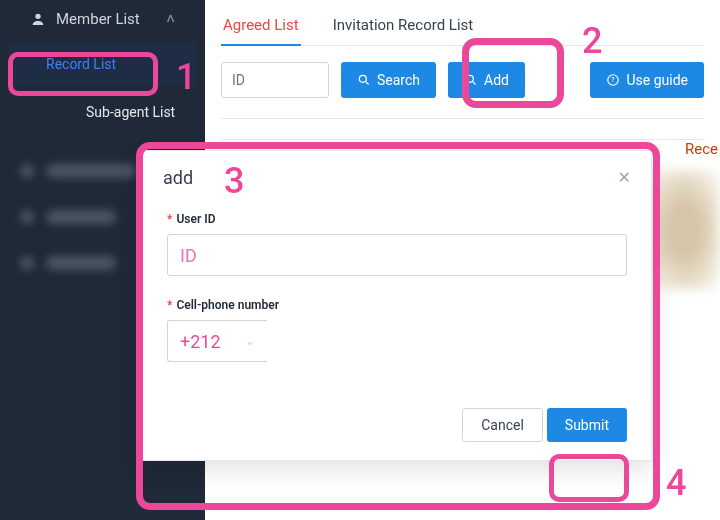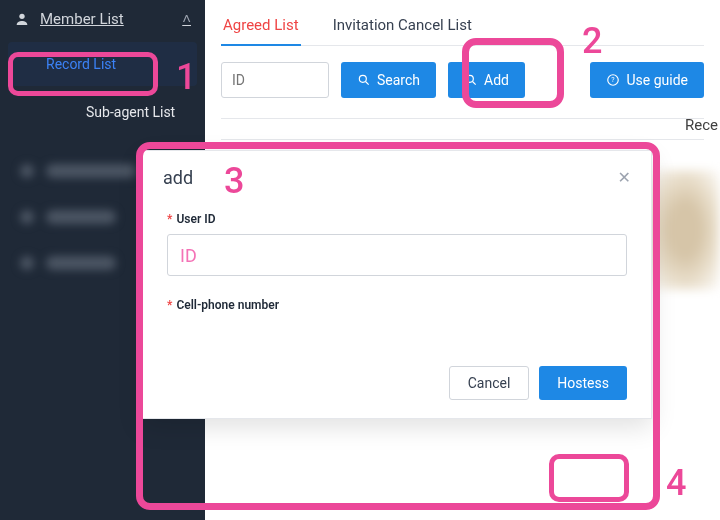--- a/index.html
+++ b/index.html
@@ -1,19 +1,19 @@
 <!DOCTYPE html>
 <html><head>
   <meta charset="utf-8">
   <style>
     * { box-sizing: border-box; margin: 0; padding: 0; font-family: -apple-system, BlinkMacSystemFont, "Segoe UI", Roboto, sans-serif; }
     body { width: 720px; height: 520px; overflow: hidden; position: relative; background: #fff; }
     
     .sidebar { position: absolute; left: 0; top: 0; width: 205px; height: 520px; background: #1f2937; color: #d1d5db; }
-    .sidebar-header { display: flex; align-items: center; padding: 10px 14px; font-size: 15px; text-decoration: underline; }
+    .sidebar-header { display: flex; align-items: center; padding: 10px 30px; font-size: 15px; }
     .sidebar-header .icon { width: 16px; height: 16px; margin-right: 10px; display: inline-flex; }
     .sidebar-header .chevron { margin-left: auto; color: #9ca3af; }
     .sidebar-item { padding: 14px 14px 14px 38px; font-size: 14px; cursor: pointer; margin-left: 48px; }
     .sidebar-item.active { color: #3b82f6; border-radius: 4px; margin: 4px 8px; background: rgba(37,99,235,0.08); }
     .sidebar-item.active .sidebar-label { position: relative; z-index: 2; }
     .sidebar-item.regular { color: #e5e7eb; }
     .sidebar-blur { display: flex; flex-direction: column; gap: 32px; padding: 30px 20px; }
     .blur-row { display: flex; align-items: center; gap: 12px; filter: blur(4px); }
     .blur-dot { width: 14px; height: 14px; border-radius: 50%; background: #4b5563; }
     .blur-bar { width: 90px; height: 14px; border-radius: 7px; background: #4b5563; }
@@ -26,38 +26,38 @@
     .toolbar { display: flex; gap: 12px; align-items: center; margin-bottom: 20px; }
     .id-input { width: 108px; height: 36px; border: 1px solid #d1d5db; border-radius: 3px; padding: 0 10px; font-size: 14px; color: #9ca3af; }
     .btn { height: 36px; border-radius: 3px; padding: 12px 16px; font-size: 14px; cursor: pointer; border: none; display: inline-flex; align-items: center; gap: 6px; color: #fff; }
     .btn.search { background: #1e88e5; }
     .btn.add { background: #1e88e5; }
     .btn.guide { background: #1e88e5; }
     .btn .icon-sm { width: 14px; height: 14px; display: inline-flex; }
     
     .table-hint { display: flex; gap: 150px; padding: 10px 0; border-top: 1px solid #e5e7eb; border-bottom: 1px solid #e5e7eb; }
     .table-col { color: #1f2937; font-size: 14px; }
-    .rece { position: absolute; right: 2px; top: 116px; font-size: 15px; color: #404040; }
+    .rece { position: absolute; right: 2px; top: 140px; font-size: 15px; color: #c2410c; }
     .table-img { position: absolute; right: 0; top: 170px; width: 70px; height: 120px; filter: blur(5px); background: radial-gradient(ellipse at center, #d6c5a8 30%, #e8ddc9 60%, #fff 100%); }
     
     .modal-backdrop { position: absolute; left: 0; top: 0; width: 720px; height: 520px; }
     .modal { position: absolute; left: 142px; top: 150px; width: 510px; background: #fff; border: 1px solid #e5e7eb; box-shadow: 0 8px 24px rgba(0,0,0,0.12); }
     .modal-header { display: flex; align-items: center; padding: 16px 20px 16px 20px; }
     .modal-title { font-size: 18px; color: #374151; }
     .modal-close { margin-left: auto; color: #9ca3af; cursor: pointer; font-size: 16px; }
     .modal-body { padding: 8px 24px 24px 24px; }
     .field-label { font-size: 12px; font-weight: 600; color: #1f2937; margin-bottom: 8px; }
     .field-label .req { color: #ef4444; margin-right: 4px; }
     .field-input { width: 100%; height: 42px; border: 1px solid #d1d5db; border-radius: 3px; padding: 0 12px; font-size: 18px; color: #ec4899; margin-bottom: 22px; }
     .field-input::placeholder { color: #f472b6; }
     .phone-row { display: flex; margin-bottom: 22px; }
     .phone-prefix { width: 100px; height: 42px; border: 1px solid #d1d5db; border-right: none; border-radius: 3px 0 0 3px; padding: 0 12px; font-size: 18px; color: #ec4899; display: flex; align-items: center; justify-content: space-between; cursor: pointer; }
     .phone-prefix .chev { color: #cbd5e1; font-size: 12px; }
     .phone-input { flex: 1; height: 42px; border: 1px solid #d1d5db; border-radius: 0 3px 3px 0; padding: 0 12px; font-size: 19px; color: #ec4899; letter-spacing: 1px; }
-    .modal-footer { display: flex; justify-content: flex-end; gap: 10px; padding: 0 24px 18px 24px; }
+    .modal-footer { display: flex; justify-content: flex-end; gap: 4px; padding: 0 24px 18px 24px; }
     .btn-cancel { height: 34px; padding: 0 18px; border: 1px solid #d1d5db; background: #fff; border-radius: 3px; color: #374151; font-size: 14px; cursor: pointer; }
     .btn-submit { height: 34px; padding: 0 18px; border: none; background: #1e88e5; color: #fff; border-radius: 3px; font-size: 14px; cursor: pointer; }
     
     .anno { position: absolute; border: 5px solid #ec4899; border-radius: 10px; pointer-events: none; }
     .anno-1 { left: 8px; top: 52px; width: 150px; height: 44px; }
     .anno-2 { left: 462px; top: 38px; width: 102px; height: 70px; border-width: 7px; border-radius: 14px; }
     .anno-modal { left: 136px; top: 142px; width: 524px; height: 368px; border-width: 7px; border-radius: 14px; }
     .anno-submit { left: 549px; top: 454px; width: 80px; height: 48px; }
     .anno-num { position: absolute; color: #ec4899; font-size: 36px; font-weight: 500; pointer-events: none; }
     .n1 { left: 176px; top: 56px; }
@@ -97,21 +97,21 @@
     <div class="blur-row">
         <span class="blur-dot"></span>
         <span class="blur-bar" style="width:70px"></span>
       </div>
   </div>
 </div>
 
 <div class="main">
   <div class="tabs">
     <div class="tab active">Agreed List</div>
-    <div class="tab">Invitation Cancel List</div>
+    <div class="tab">Invitation Record List</div>
   </div>
   <div class="toolbar">
     <input class="id-input" placeholder="ID" style="">
     <button class="btn search">
       <span class="icon-sm">
         <svg viewBox="0 0 24 24" fill="none" stroke="#fff" stroke-width="2">
             <circle cx="10" cy="10" r="6"></circle>
             <line x1="15" y1="15" x2="20" y2="20"></line>
           </svg>
       </span>
@@ -152,25 +152,29 @@
     <div class="modal-body">
       <div class="field-label">
         <span class="req">*</span><span>User ID</span>
       </div>
       <input class="field-input" placeholder="ID" style="">
       
       <div class="field-label">
         <span class="req">*</span><span>Cell-phone number</span>
       </div>
       <div class="phone-row">
+        <div class="phone-prefix">
+          <span>+212</span>
+          <span class="chev">⌄</span>
+        </div>
       </div>
     </div>
     <div class="modal-footer">
       <button class="btn-cancel">Cancel</button>
-      <button class="btn-submit">Hostess</button>
+      <button class="btn-submit">Submit</button>
     </div>
   </div>
 </div>
 
 <div class="anno anno-1"></div>
 <div class="anno anno-2"></div>
 <div class="anno anno-modal"></div>
 <div class="anno anno-submit"></div>
 <div class="anno-num n1">1</div>
 <div class="anno-num n2">2</div>

